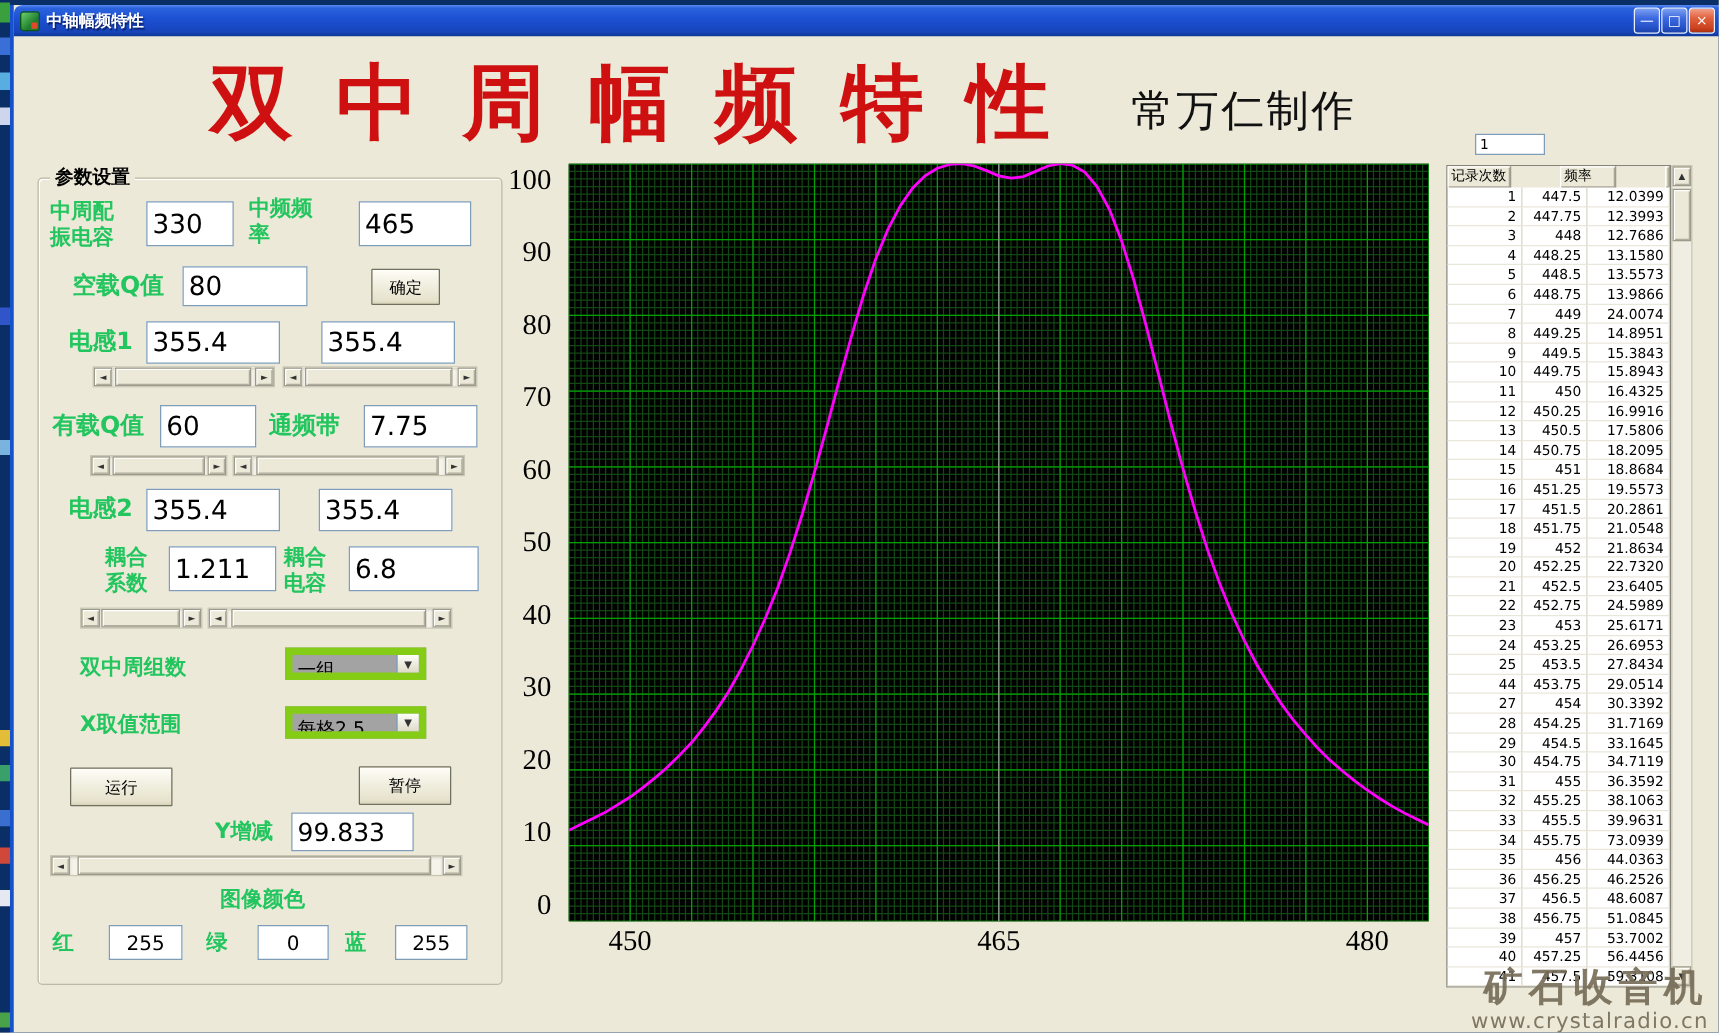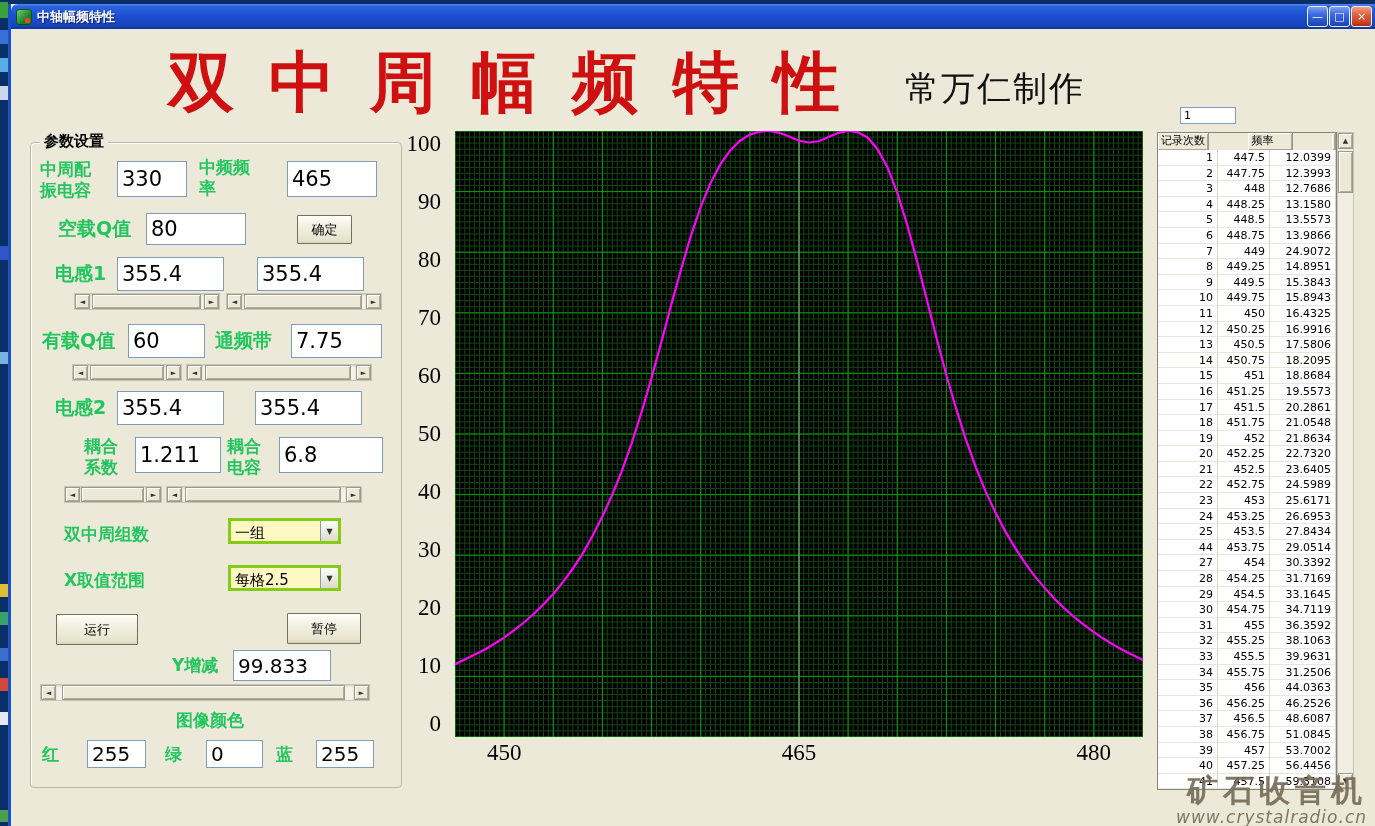--- a/index.html
+++ b/index.html
@@ -35,28 +35,28 @@
   .group-title { position:absolute; left:40px; top:132px; background:#ece9d8; padding:0 4px;
                  font-size:15px; font-weight:bold; }
 
   .lbl { position:absolute; font-weight:bold; color:#22c55e; white-space:pre-line; }
   .f17 { font-size:17px; line-height:21px; }
   .f19 { font-size:19px; line-height:23px; }
 
   .ipt { position:absolute; background:#fff; border:1px solid #7f9db9; color:#000;
          font-family:"DejaVu Sans", sans-serif; padding:1px 4px; }
   .ipt-lg { font-size:21px; }
-  .ipt-md { font-size:20px; }
+  .ipt-md { font-size:16px;text-align:center; }
   .ipt-sm { font-size:11px; padding:0 3px; }
 
   .btn { position:absolute; background:linear-gradient(180deg,#fffef8,#f2f0e2 40%,#e6e2cc 90%,#d8d4ba);
          border:1px solid #70705e; border-radius:1px; font-family:inherit; font-size:13px; color:#000;
          display:flex; align-items:center; justify-content:center; }
 
-  .combo { position:absolute; height:26px; background:#fef9c3; border:3px solid #84cc16; display:flex; }
+  .combo { position:absolute; height:26px; background:#a3a3a3; border:6px solid #84cc16; display:flex; }
   .combo-text { flex:1; font-size:15px; padding:3px 4px 0; white-space:nowrap; overflow:hidden; }
   .combo-btn { width:18px; border-left:1px solid #7f9db9;
                background:linear-gradient(180deg,#fdfdfa,#dedbc8);
                display:flex; align-items:center; justify-content:center; font-size:8px; color:#333; }
 
   .sb { position:absolute; height:17px; display:flex; border:1px solid #c8c5b2; background:#f5f3e8; }
   .sb-btn { height:100%; flex:0 0 15px; background:#ece9d8; border:1px solid #9d9a8c;
             box-shadow:inset 1px 1px 0 #fff, inset -1px -1px 0 #b0ad9e;
             display:flex; align-items:center; justify-content:center; font-size:7px; color:#333; }
   .sb-track { flex:1; position:relative; background:#f6f4ea;
@@ -88,21 +88,21 @@
   .ts-btn { flex:0 0 16px; background:#ece9d8; border:1px solid #9d9a8c;
             box-shadow:inset 1px 1px 0 #fff, inset -1px -1px 0 #b0ad9e;
             display:flex; align-items:center; justify-content:center; font-size:7px; color:#333; }
   .ts-track { flex:1; position:relative; }
   .ts-thumb { position:absolute; left:0; right:0; top:2px; height:42px; background:#ece9d8;
               border:1px solid #9d9a8c; box-shadow:inset 1px 1px 0 #fff, inset -1px -1px 0 #b0ad9e; }
 
   .watermark { position:absolute; right:8px; bottom:0; text-align:right;
                color:rgba(118,108,88,0.92); z-index:40; line-height:1.08; }
   .wm1 { font-size:31px; font-weight:bold; letter-spacing:5px; }
-  .wm2 { font-size:17px; letter-spacing:1px;font-style:italic; }
+  .wm2 { font-size:17px; letter-spacing:1px; }
 
   .desktop { position:absolute; left:0; top:0; width:8px; height:826px; background:#0a2f66; }
   .sliver { position:absolute; left:0; width:8px; }
 </style>
 </head>
 <body>
 
 <div class="desktop">
     <div class="sliver" style="top: 2px; height: 16px; background: rgb(58, 160, 62);"></div>
     <div class="sliver" style="top: 30px; height: 14px; background: rgb(58, 111, 216);"></div>
@@ -263,21 +263,21 @@
           <div class="td c2">13.5573</div>
         </div>
         <div class="t-row">
           <div class="td c0">6</div>
           <div class="td c1">448.75</div>
           <div class="td c2">13.9866</div>
         </div>
         <div class="t-row">
           <div class="td c0">7</div>
           <div class="td c1">449</div>
-          <div class="td c2">24.9072</div>
+          <div class="td c2">24.0074</div>
         </div>
         <div class="t-row">
           <div class="td c0">8</div>
           <div class="td c1">449.25</div>
           <div class="td c2">14.8951</div>
         </div>
         <div class="t-row">
           <div class="td c0">9</div>
           <div class="td c1">449.5</div>
           <div class="td c2">15.3843</div>
@@ -398,21 +398,21 @@
           <div class="td c2">38.1063</div>
         </div>
         <div class="t-row">
           <div class="td c0">33</div>
           <div class="td c1">455.5</div>
           <div class="td c2">39.9631</div>
         </div>
         <div class="t-row">
           <div class="td c0">34</div>
           <div class="td c1">455.75</div>
-          <div class="td c2">31.2506</div>
+          <div class="td c2">73.0939</div>
         </div>
         <div class="t-row">
           <div class="td c0">35</div>
           <div class="td c1">456</div>
           <div class="td c2">44.0363</div>
         </div>
         <div class="t-row">
           <div class="td c0">36</div>
           <div class="td c1">456.25</div>
           <div class="td c2">46.2526</div>

